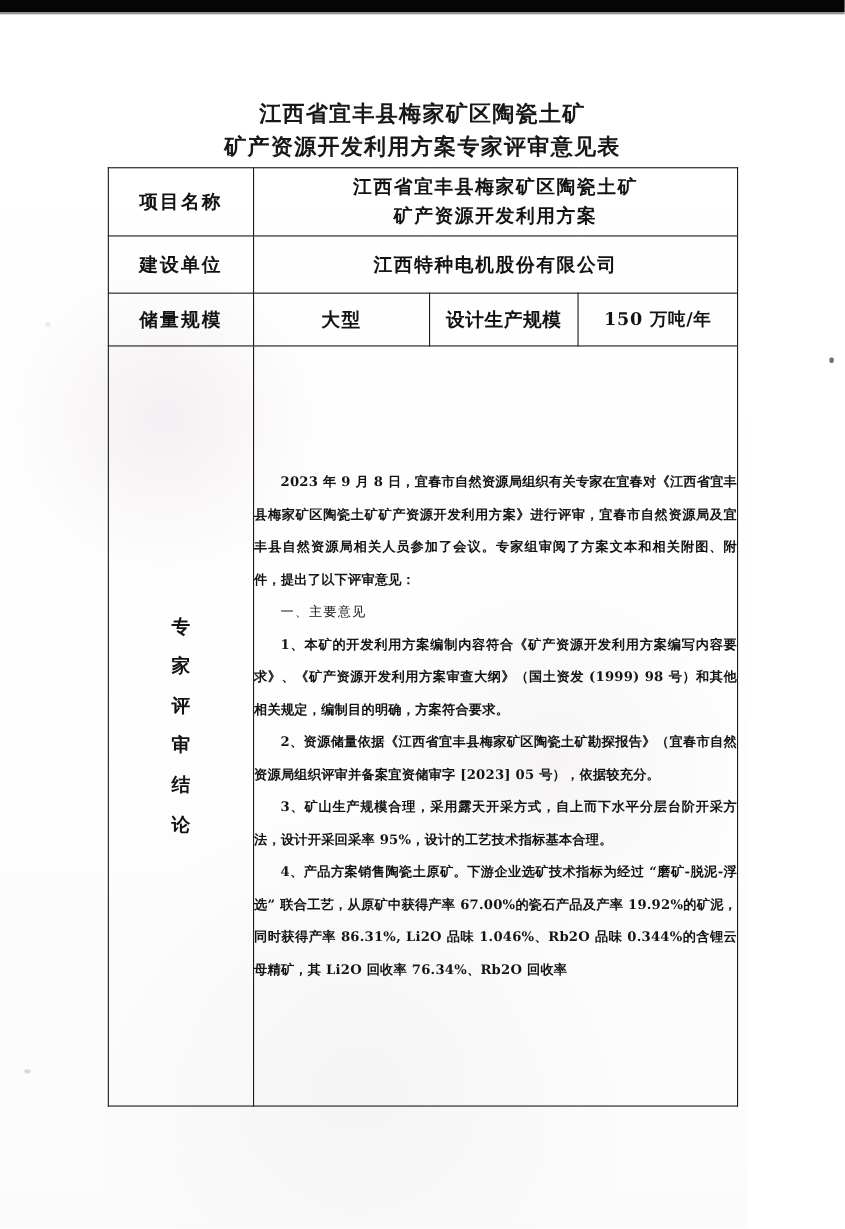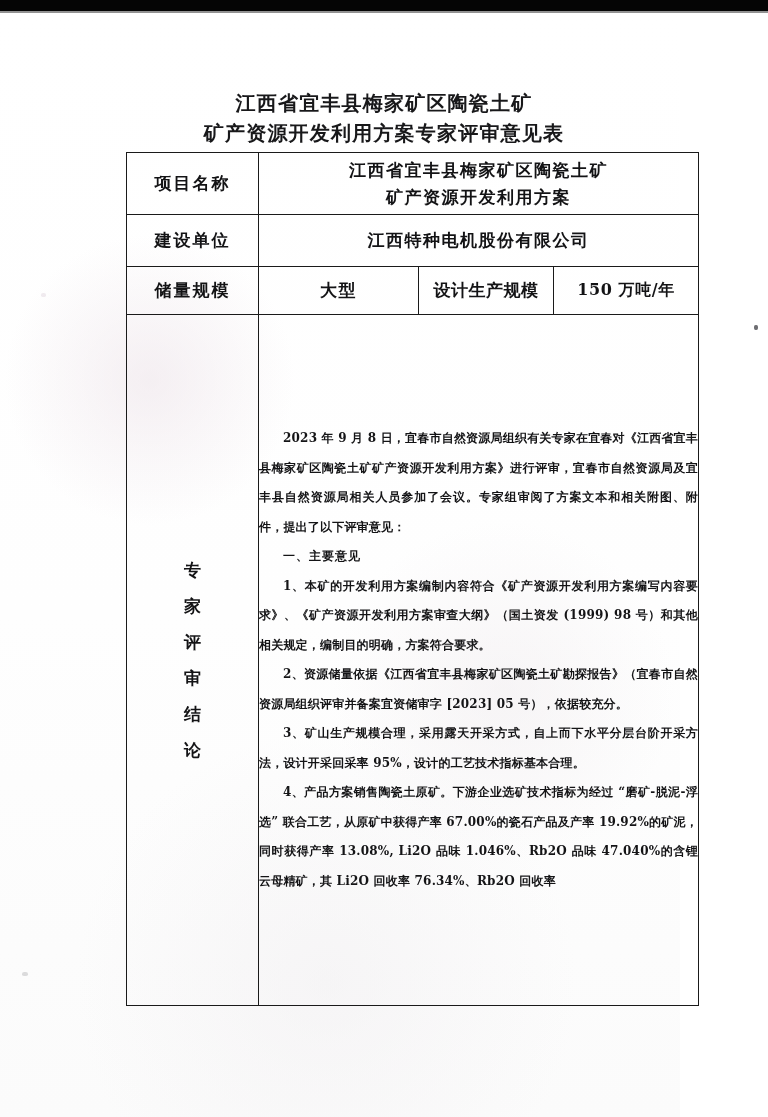--- a/index.html
+++ b/index.html
@@ -61,21 +61,20 @@
   }
 
   
   #doc-table {
     position: absolute;
     left: 98px;
     top: 152px;
     width: 572px;
     border-collapse: collapse;
     table-layout: fixed;
-    margin-left: 28px;
   }
   #doc-table td {
     border: 1.6px solid #1a1a1a;
     padding: 0;
     vertical-align: middle;
     color: #131315;
   }
   .lbl {
     text-align: center;
     font-size: 17px;
@@ -136,21 +135,21 @@
     text-align: justify;
     text-justify: inter-ideograph;
     color: #141416;
     margin: 0;
     font-family: "DejaVu Serif", "Liberation Serif", serif;
     font-weight: 600;
   }
   .para.indent { text-indent: 2em; }
   .para.heading {
     text-indent: 2em;
-    font-weight: 700;
+    font-weight: 400;
     letter-spacing: 1px;
   }
 
   
   .speck {
     position: absolute;
     background: #4a4a4f;
     border-radius: 40%;
     opacity: .55;
   }
@@ -199,21 +198,21 @@
       <tr>
         <td class="vert-cell">
           <span id="vert-label"><span>专</span><span>家</span><span>评</span><span>审</span><span>结</span><span>论</span></span>
         </td>
         <td class="body-cell" colspan="3">
           <p class="para indent">2023 年 9 月 8 日，宜春市自然资源局组织有关专家在宜春对《江西省宜丰县梅家矿区陶瓷土矿矿产资源开发利用方案》进行评审，宜春市自然资源局及宜丰县自然资源局相关人员参加了会议。专家组审阅了方案文本和相关附图、附件，提出了以下评审意见：</p>
           <p class="para heading">一、主要意见</p>
           <p class="para indent">1、本矿的开发利用方案编制内容符合《矿产资源开发利用方案编写内容要求》、《矿产资源开发利用方案审查大纲》（国土资发 (1999) 98 号）和其他相关规定，编制目的明确，方案符合要求。</p>
           <p class="para indent">2、资源储量依据《江西省宜丰县梅家矿区陶瓷土矿勘探报告》（宜春市自然资源局组织评审并备案宜资储审字 [2023] 05 号），依据较充分。</p>
           <p class="para indent">3、矿山生产规模合理，采用露天开采方式，自上而下水平分层台阶开采方法，设计开采回采率 95%，设计的工艺技术指标基本合理。</p>
-          <p class="para indent">4、产品方案销售陶瓷土原矿。下游企业选矿技术指标为经过 “磨矿-脱泥-浮选” 联合工艺，从原矿中获得产率 67.00%的瓷石产品及产率 19.92%的矿泥，同时获得产率 13.08%, Li2O 品味 1.046%、Rb2O 品味 47.040%的含锂云母精矿，其 Li2O 回收率 76.34%、Rb2O 回收率</p>
+          <p class="para indent">4、产品方案销售陶瓷土原矿。下游企业选矿技术指标为经过 “磨矿-脱泥-浮选” 联合工艺，从原矿中获得产率 67.00%的瓷石产品及产率 19.92%的矿泥，同时获得产率 86.31%, Li2O 品味 1.046%、Rb2O 品味 0.344%的含锂云母精矿，其 Li2O 回收率 76.34%、Rb2O 回收率</p>
         </td>
       </tr>
     </tbody>
   </table>
 
   <div class="speck" id="speck-right"></div>
   <div class="speck" id="speck-left"></div>
   <div class="speck" id="speck-lowerleft"></div>
 
 </div>

